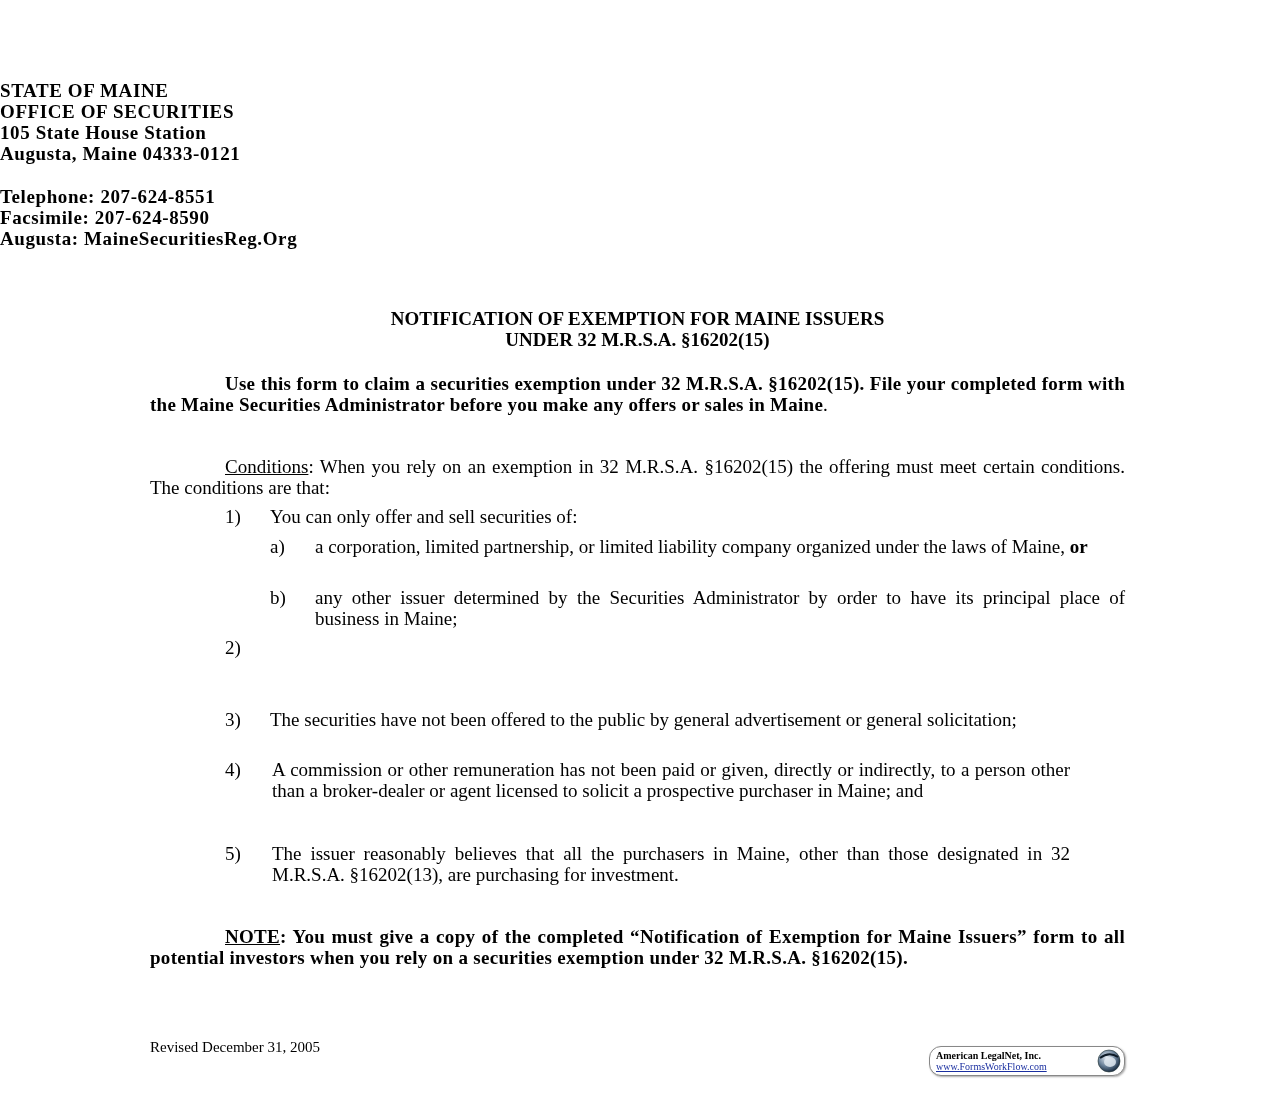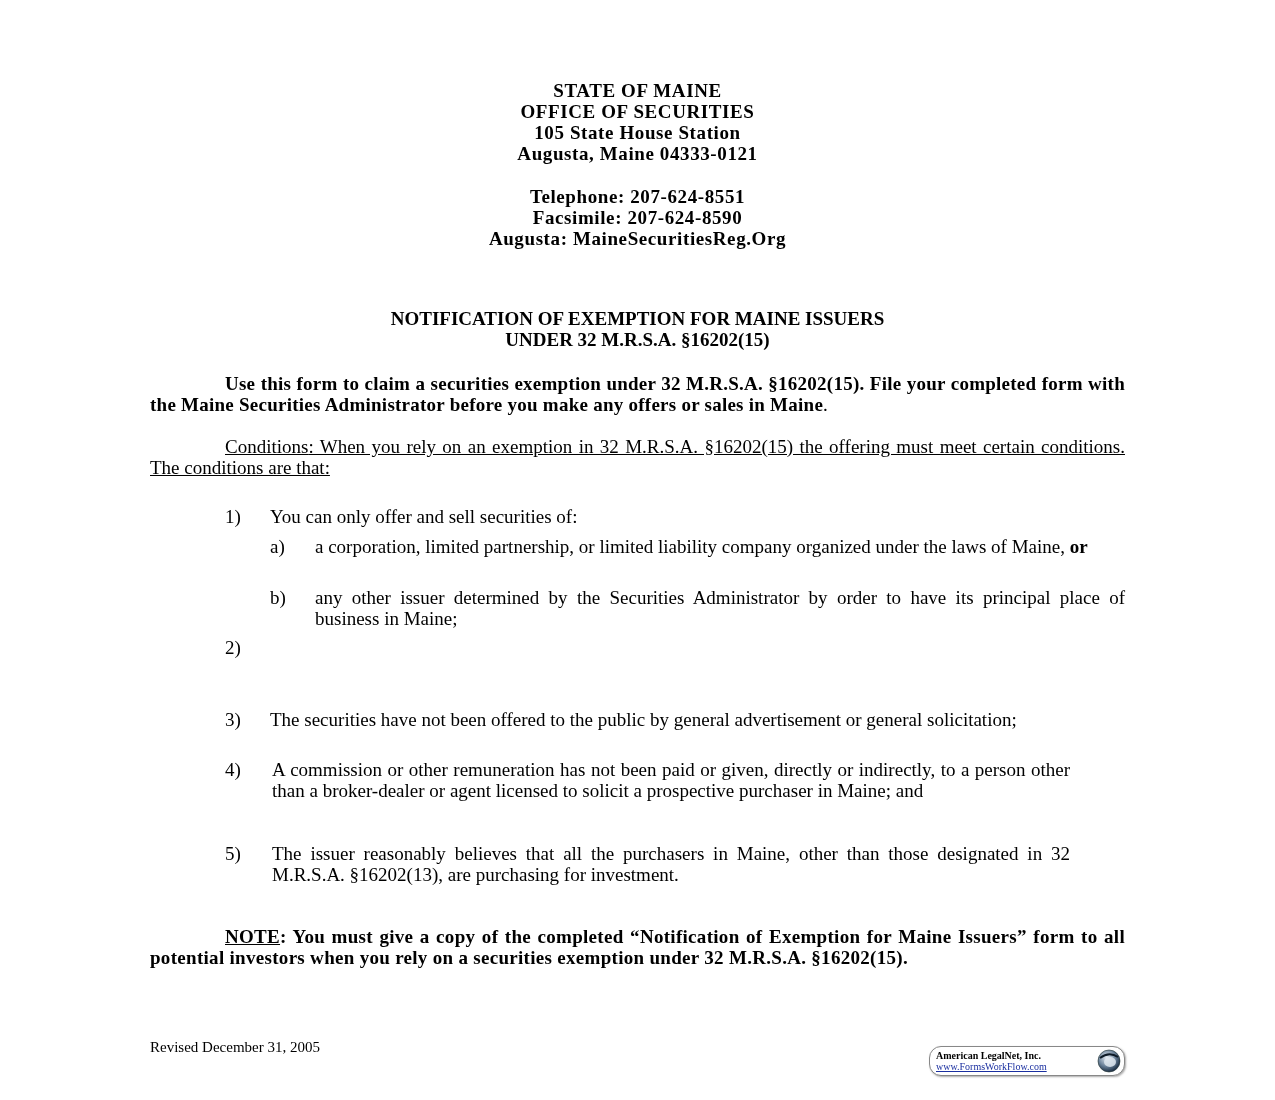--- a/index.html
+++ b/index.html
@@ -1,19 +1,19 @@
 <!DOCTYPE html>
 <html><head>
   <meta charset="utf-8">
   <style>
     html, body { margin: 0; padding: 0; background: #ffffff; }
     body { width: 1275px; height: 1100px; position: relative; overflow: hidden;
            font-family: "Liberation Serif", "DejaVu Serif", serif; color: #000; }
     .page { position: absolute; left: 0; top: 0; width: 1275px; height: 1100px; }
-    .hdr { position: absolute; left: 0; width: 1275px; text-align: center;
+    .hdr { position: absolute; left: 0; width: 1275px; text-align: left;
            font-weight: bold; font-size: 19px; line-height: 21px; letter-spacing: 0.6px; }
     .hdr div { height: 21px; }
     .title { position: absolute; left: 0; width: 1275px; text-align: center;
              font-weight: bold; font-size: 19px; line-height: 21px; }
     .para { position: absolute; left: 150px; width: 975px; font-size: 19px; line-height: 21px;
             text-align: justify; }
     .bold { font-weight: bold; }
     .u { text-decoration: underline; }
     .item { position: absolute; font-size: 19px; line-height: 21px; }
     .item .num { position: absolute; left: 0; top: 0; }
@@ -45,21 +45,21 @@
     <div>Augusta:  MaineSecuritiesReg.Org</div>
   </div>
 
   <div class="title" style="top:308px;">
     <div>NOTIFICATION OF EXEMPTION FOR MAINE ISSUERS</div>
     <div>UNDER 32 M.R.S.A. §16202(15)</div>
   </div>
 
   <div class="para" style="top:373px; text-indent:75px; letter-spacing:0.25px;"><span class="bold">Use this form to claim a securities exemption under 32 M.R.S.A. §16202(15). File your completed form with the Maine Securities Administrator before you make any offers or sales in Maine</span><span>.</span></div>
 
-  <div class="para" style="top:436px; text-indent:75px;text-decoration:underline;"><span class="u">Conditions</span><span>:  When you rely on an exemption in 32 M.R.S.A. §16202(15) the offering must meet certain conditions.  The conditions are that:</span></div>
+  <div class="para" style="top:456px; text-indent:75px;"><span class="u">Conditions</span><span>:  When you rely on an exemption in 32 M.R.S.A. §16202(15) the offering must meet certain conditions.  The conditions are that:</span></div>
 
   <div class="item" style="left:225px; top:506px; width:900px; height:21px;">
     <span class="num">1)</span>
     <span class="txt" style="left:45px; width:855px;">You can only offer and sell securities of:</span>
   </div>
 
   <div class="item" style="left:270px; top:536px; width:855px; height:42px;">
     <span class="num">a)</span>
     <span class="txt" style="left:45px; width:810px;"><span>a corporation, limited partnership, or limited liability company organized under the laws of Maine, </span><b>or</b></span>
   </div>

